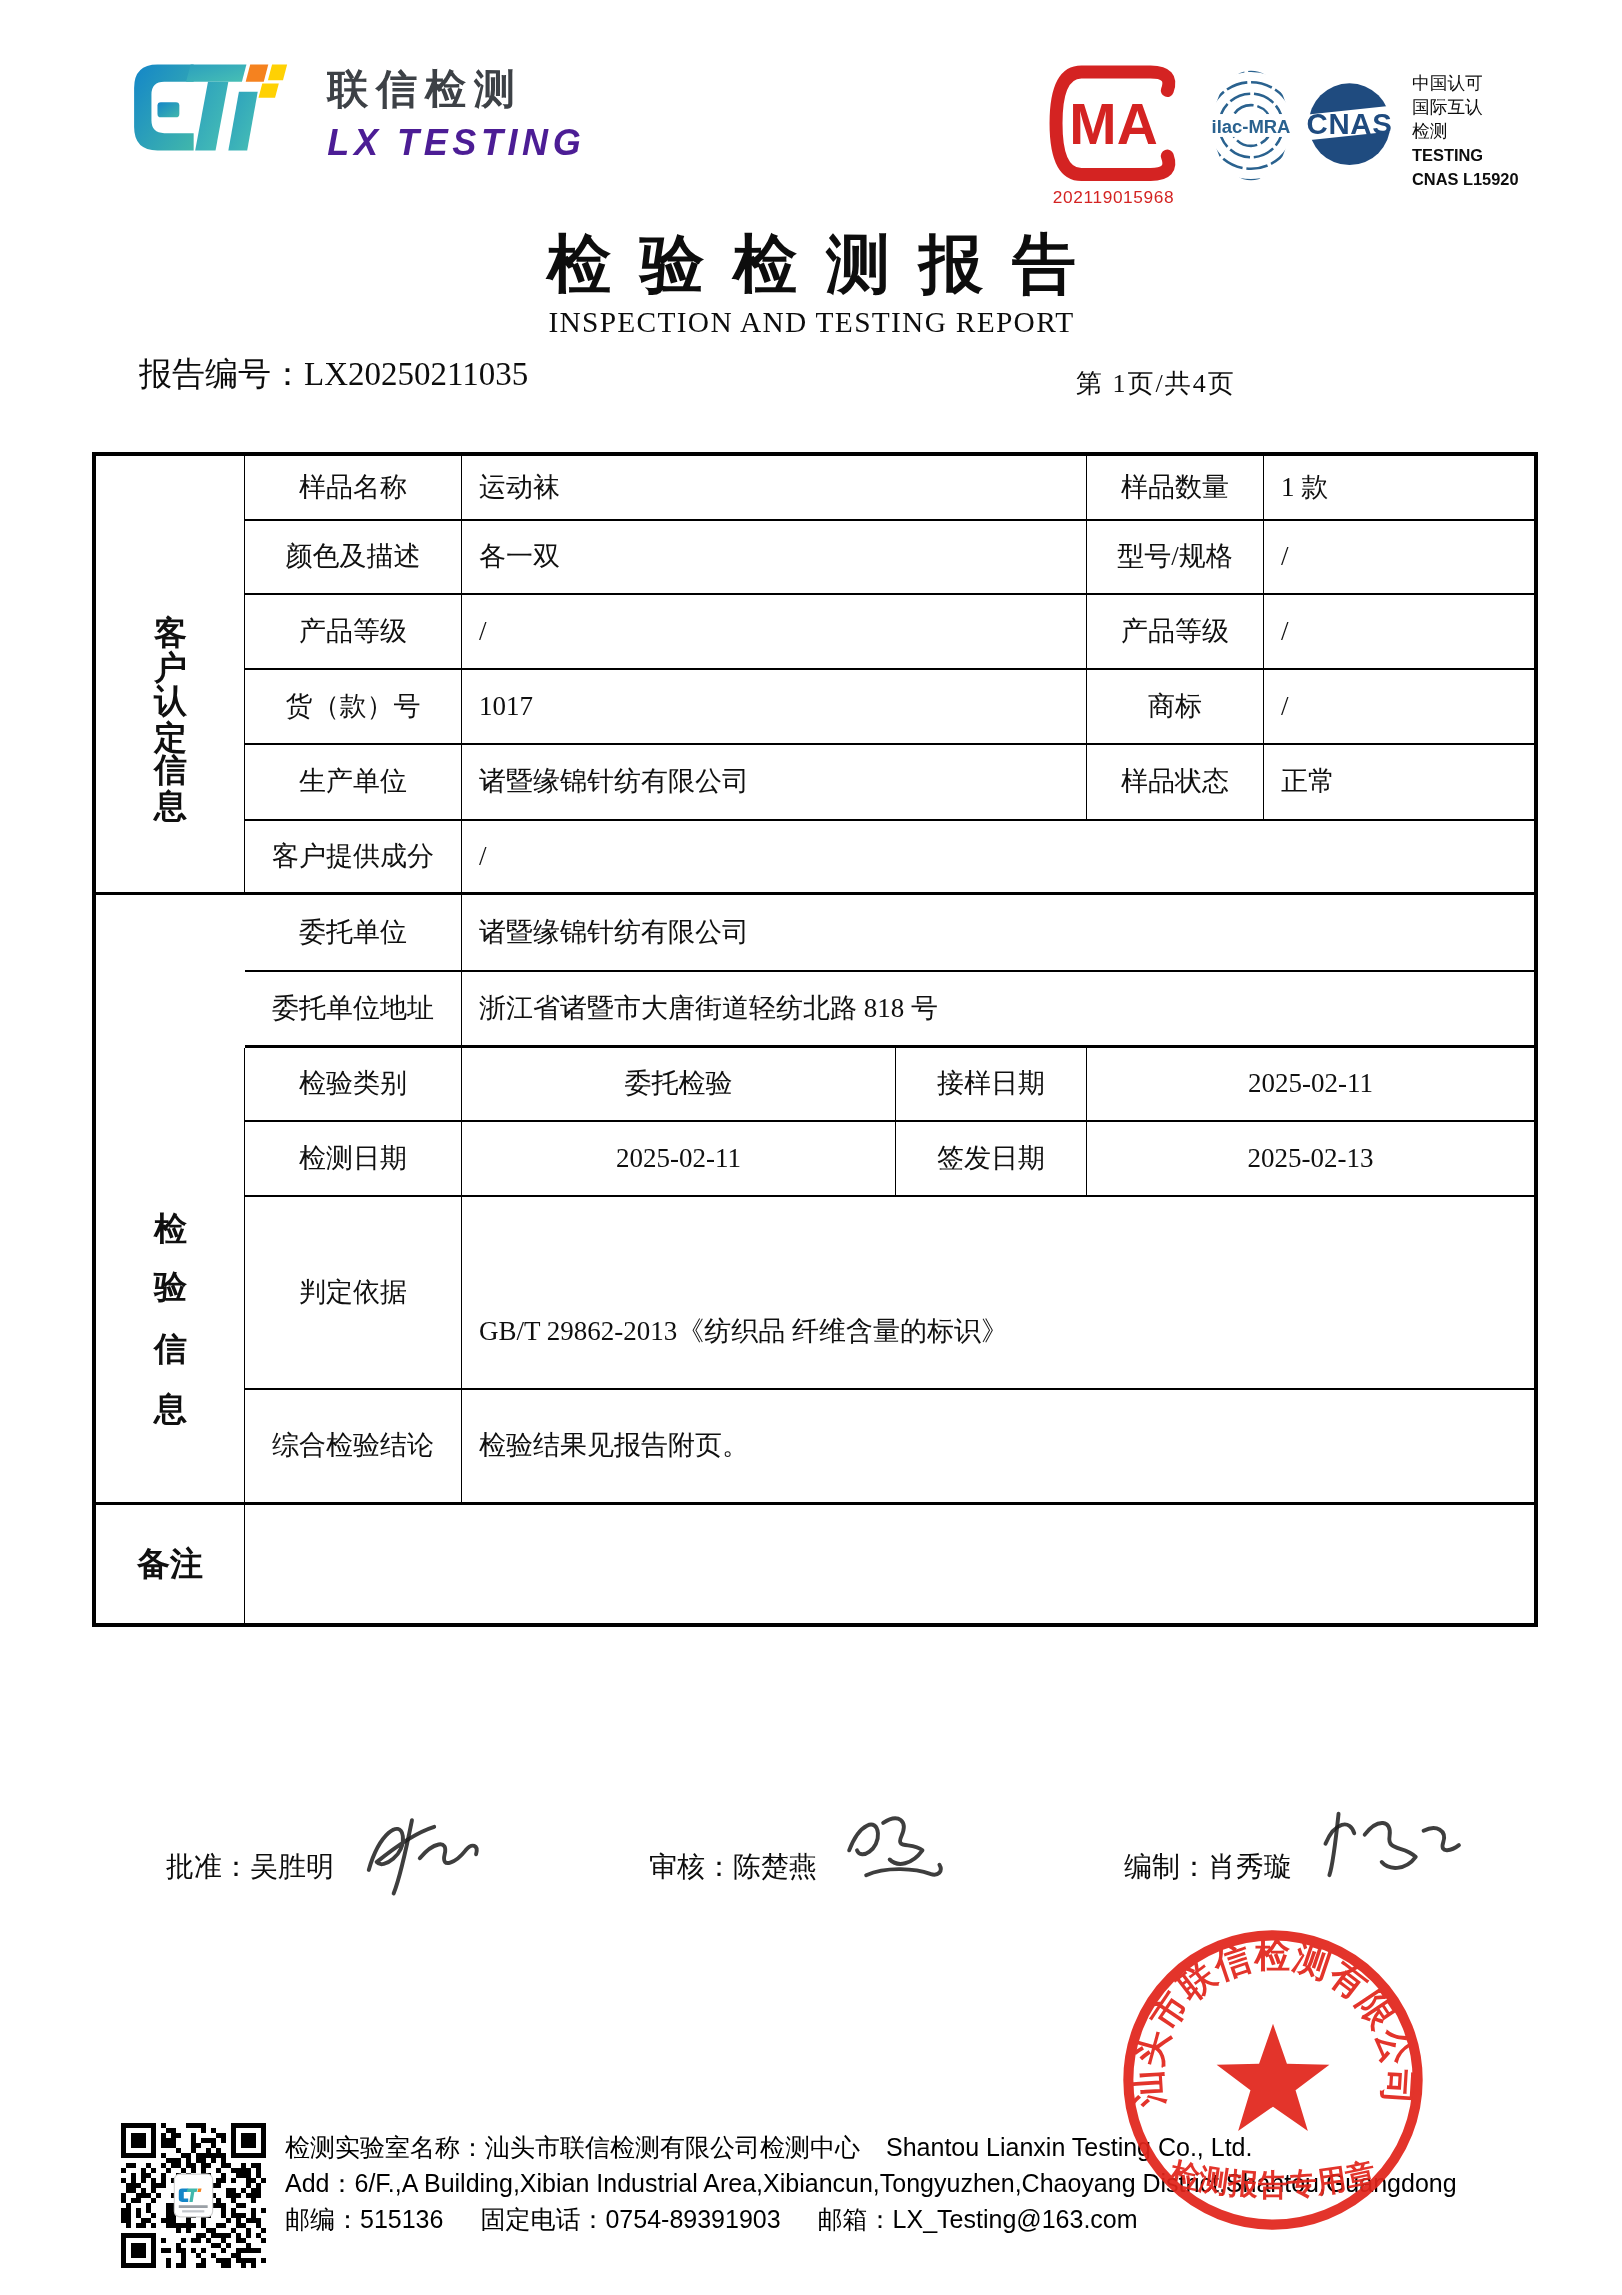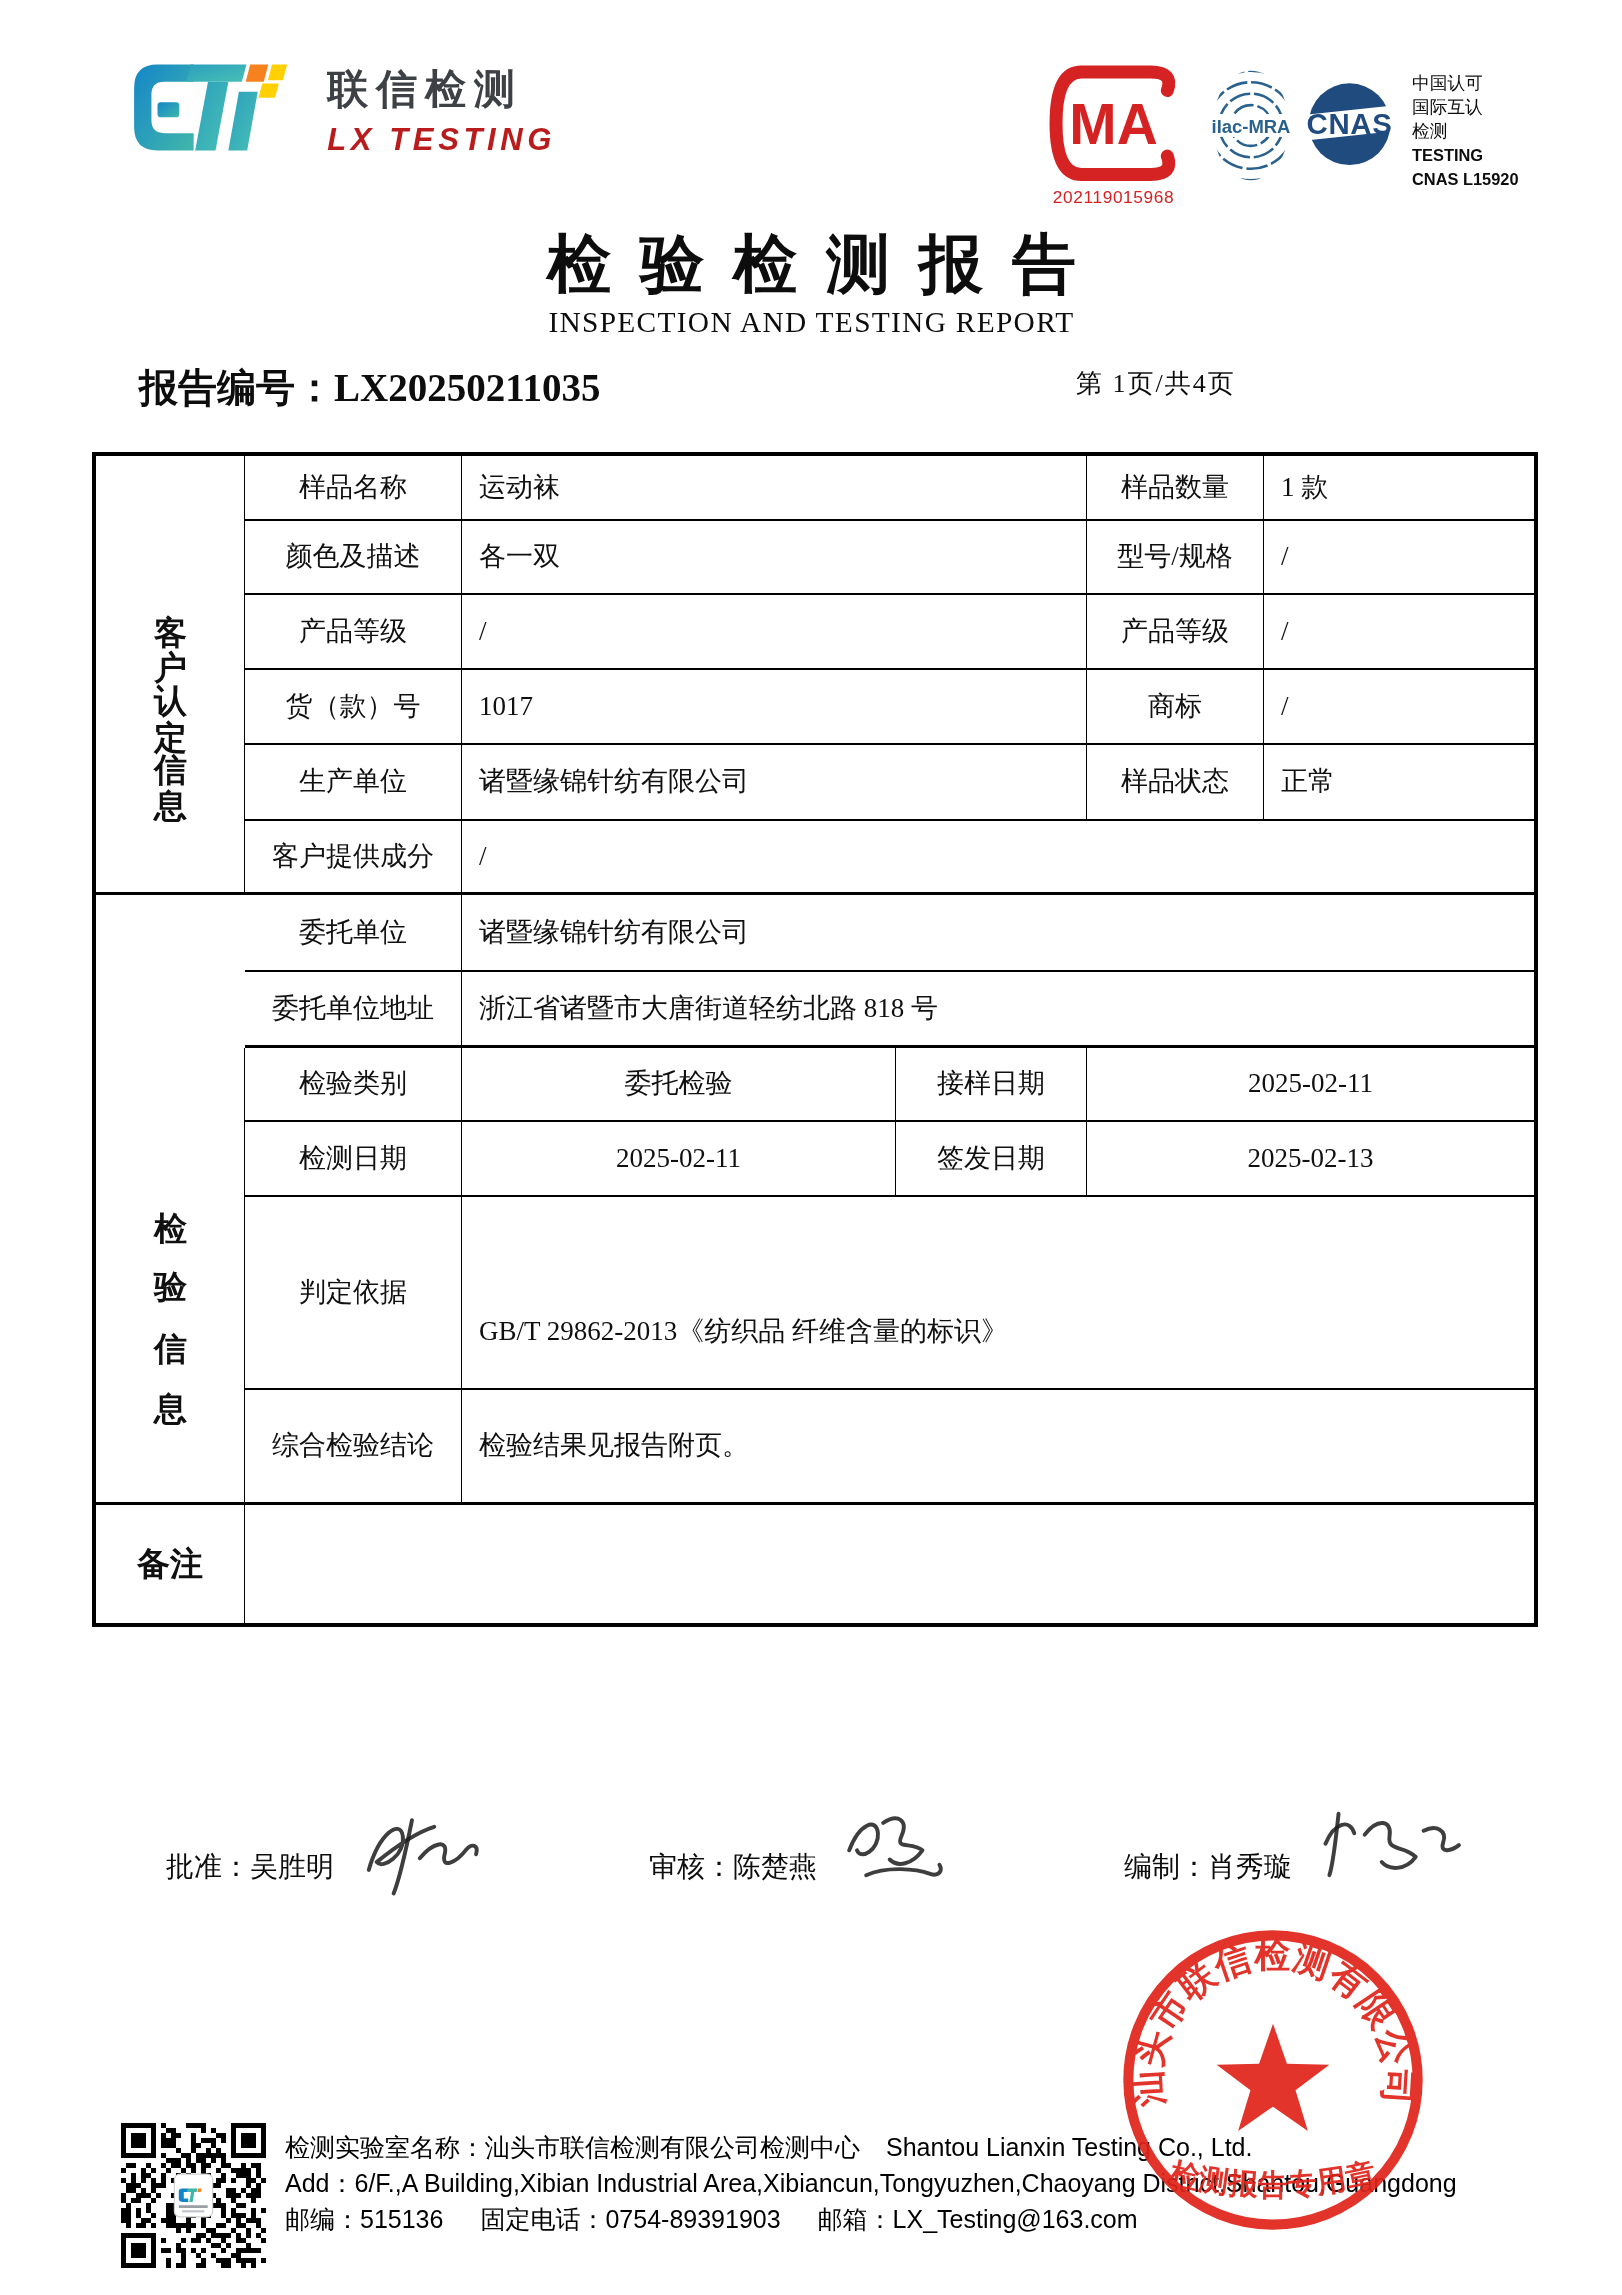--- a/index.html
+++ b/index.html
@@ -12,34 +12,34 @@
   .page{position:relative;width:1623px;height:2295px;background:#ffffff;overflow:hidden;
          font-family:"Liberation Serif","DejaVu Serif",serif;color:var(--ink)}
   .sans{font-family:"Liberation Sans","DejaVu Sans",sans-serif}
 
   
   .logo-wrap{position:absolute;left:113px;top:58px;display:flex;align-items:flex-start}
   .logo-mark{width:196px;height:99px}
   .logo-words{margin-left:18.3px;padding-top:3.9px}
   .logo-cn{font-size:41px;font-weight:700;color:#3d4146;letter-spacing:7.9px;
            font-family:Liberation Sans, sans-serif}
-  .logo-en{font-size:31px;font-weight:900;font-style:italic;color:#b91c1c;letter-spacing:4.6px;
+  .logo-en{font-size:36px;font-weight:900;font-style:italic;color:#4c1d95;letter-spacing:4.6px;
            margin-top:5.2px;font-family:"Liberation Sans","DejaVu Sans",sans-serif}
   .cma{position:absolute;left:1048px;top:63px;width:136px;height:149px}
   .ilac{position:absolute;left:1209px;top:68px;width:84px;height:115px}
   .cnas{position:absolute;left:1301px;top:68px;width:97px;height:115px}
   .acc{position:absolute;left:1412px;top:71px;line-height:24px}
   .acc div{font-size:17.7px}
   .acc .b{font-weight:700;font-size:16.4px;font-family:"Liberation Sans","DejaVu Sans",sans-serif}
 
   .title-cn{position:absolute;left:0;top:221px;width:100%;text-align:center;
             font-size:64px;font-weight:700;letter-spacing:29px;padding-left:29px}
   .title-en{position:absolute;left:0;top:306px;width:100%;text-align:center;
             font-size:29.4px;letter-spacing:1.3px}
-  .report-line{position:absolute;left:139px;top:361px;font-size:39px;font-weight:700}
+  .report-line{position:absolute;left:139px;top:352px;font-size:33px;font-weight:400}
   .page-ind{position:absolute;left:1076px;top:366px;font-size:26px;letter-spacing:2px}
 
   
   .rtable{position:absolute;left:92px;top:452px;border:4.6px solid #000;display:grid;
           grid-template-columns:149px 217px 434px 191px 177px 270px;
           grid-template-rows:65px 74px 75px 75px 76px 74px 77px 76px 74px 75px 193px 115px 118px}
   .c{border-right:1.3px solid #000;border-bottom:2.6px solid #000;display:flex;align-items:center;
      font-size:27px;line-height:1.3;color:#101010}
   .lab{justify-content:center;text-align:center;padding:0 3.9px}
   .val{padding-left:17px}

